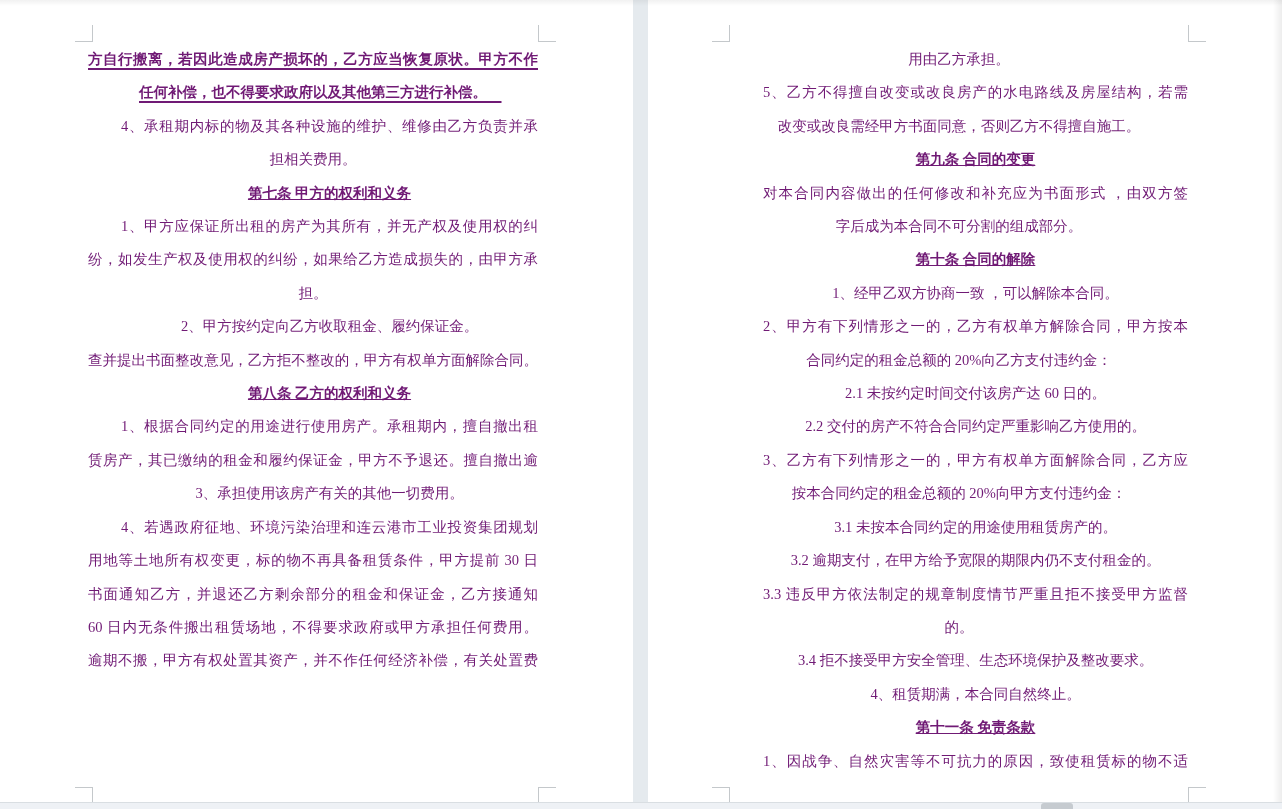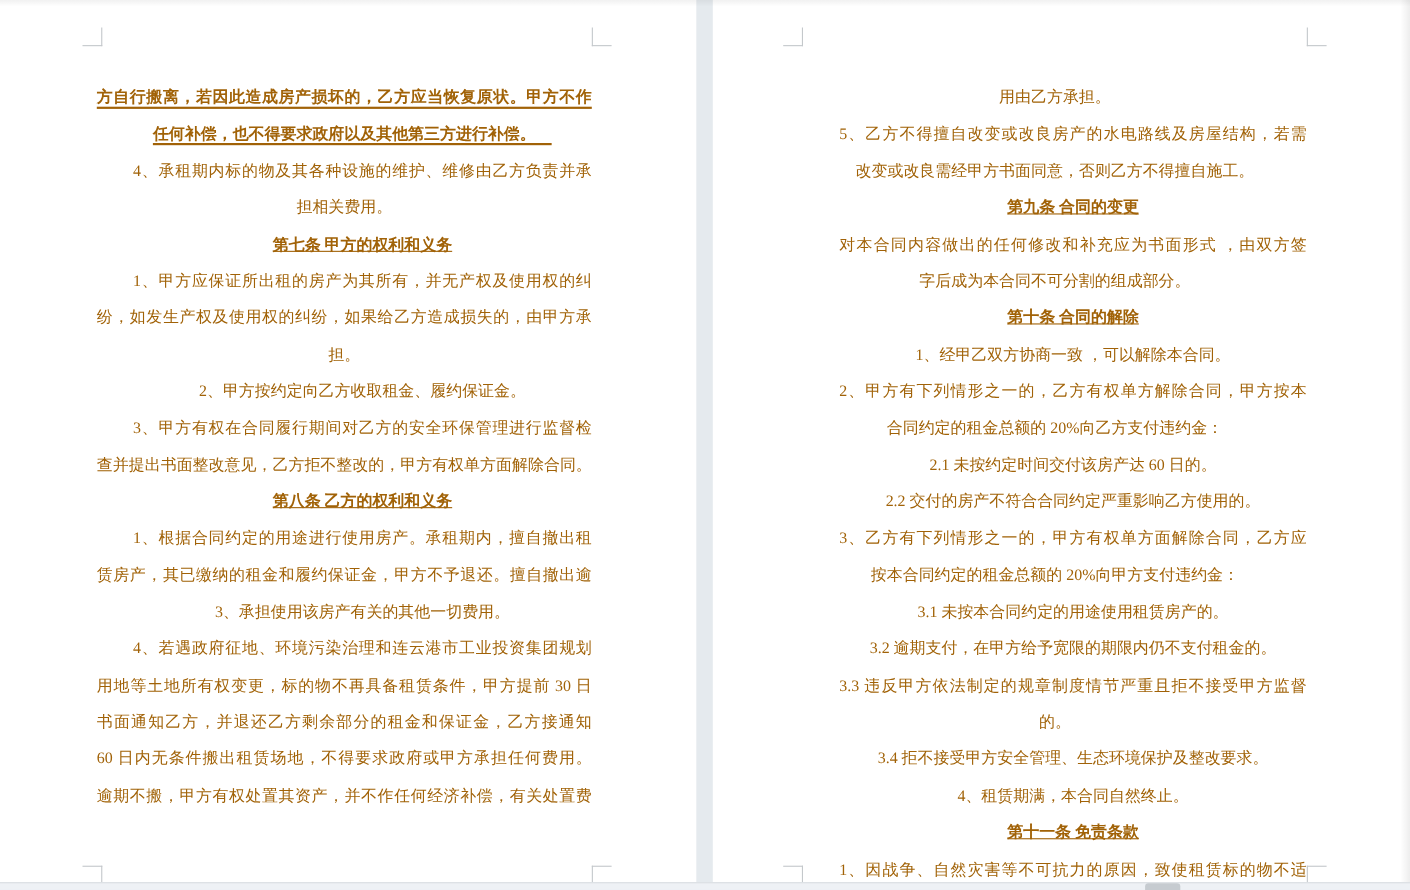--- a/index.html
+++ b/index.html
@@ -21,21 +21,21 @@
   .cm{position:absolute;width:18px;height:17px;box-sizing:border-box;}
   .cm.tl{border-right:1px solid #c4c8cb;border-bottom:1px solid #c4c8cb;}
   .cm.tr{border-left:1px solid #c4c8cb;border-bottom:1px solid #c4c8cb;}
   .cm.bl{border-right:1px solid #c4c8cb;border-top:1px solid #c4c8cb;}
   .cm.br{border-left:1px solid #c4c8cb;border-top:1px solid #c4c8cb;}
   .p1-tl{left:75px;top:25px;}  .p1-tr{left:538px;top:25px;}
   .p1-bl{left:75px;top:787px;} .p1-br{left:538px;top:787px;}
   .p2-tl{left:712px;top:25px;} .p2-tr{left:1188px;top:25px;}
   .p2-bl{left:712px;top:787px;}.p2-br{left:1188px;top:787px;}
   
-  .textarea{position:absolute;top:43px;color:#a16207;font-size:14.5px;line-height:33.4px;margin-top:30px;}
+  .textarea{position:absolute;top:43px;color:#701a75;font-size:14.5px;line-height:33.4px;}
   .ta-1{left:88px;width:450px;}
   .ta-2{left:730px;width:458px;}
   .ln{text-align:center;}
   .ln.j{text-align:justify;text-align-last:justify;}
   .ln.ind{text-indent:33px;}
   .ln.b{font-weight:bold;text-decoration:underline;}
   .ln.bu{font-weight:bold;text-decoration:underline;text-decoration-thickness:1.5px;text-underline-offset:4px;}
 </style>
 </head>
 <body>
@@ -58,21 +58,20 @@
   <div class="textarea ta-1">
       <div class="ln j bu">方自行搬离，若因此造成房产损坏的，乙方应当恢复原状。甲方不作</div>
       <div class="ln bu">任何补偿，也不得要求政府以及其他第三方进行补偿。　</div>
       <div class="ln j ind">4、承租期内标的物及其各种设施的维护、维修由乙方负责并承</div>
       <div class="ln">担相关费用。</div>
       <div class="ln ind b">第七条 甲方的权利和义务</div>
       <div class="ln j ind">1、甲方应保证所出租的房产为其所有，并无产权及使用权的纠</div>
       <div class="ln j">纷，如发生产权及使用权的纠纷，如果给乙方造成损失的，由甲方承</div>
       <div class="ln">担。</div>
       <div class="ln ind">2、甲方按约定向乙方收取租金、履约保证金。</div>
-      <div class="ln j ind">3、甲方有权在合同履行期间对乙方的安全环保管理进行监督检</div>
       <div class="ln j">查并提出书面整改意见，乙方拒不整改的，甲方有权单方面解除合同。</div>
       <div class="ln ind b">第八条 乙方的权利和义务</div>
       <div class="ln j ind">1、根据合同约定的用途进行使用房产。承租期内，擅自撤出租</div>
       <div class="ln j">赁房产，其已缴纳的租金和履约保证金，甲方不予退还。擅自撤出逾</div>
       <div class="ln ind">3、承担使用该房产有关的其他一切费用。</div>
       <div class="ln j ind">4、若遇政府征地、环境污染治理和连云港市工业投资集团规划</div>
       <div class="ln j">用地等土地所有权变更，标的物不再具备租赁条件，甲方提前 30 日</div>
       <div class="ln j">书面通知乙方，并退还乙方剩余部分的租金和保证金，乙方接通知</div>
       <div class="ln j">60 日内无条件搬出租赁场地，不得要求政府或甲方承担任何费用。</div>
       <div class="ln j">逾期不搬，甲方有权处置其资产，并不作任何经济补偿，有关处置费</div>

